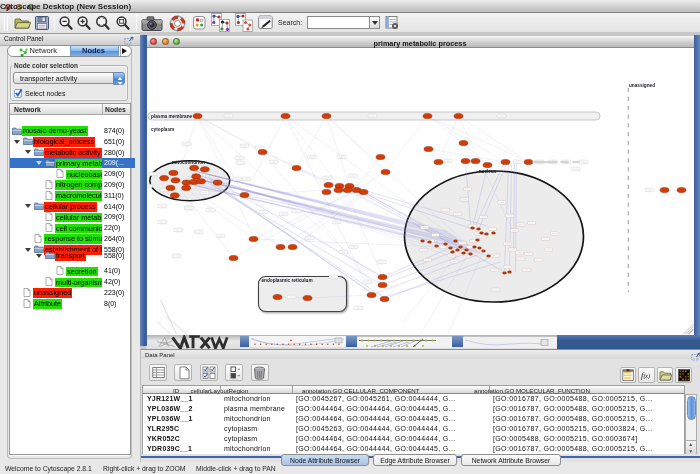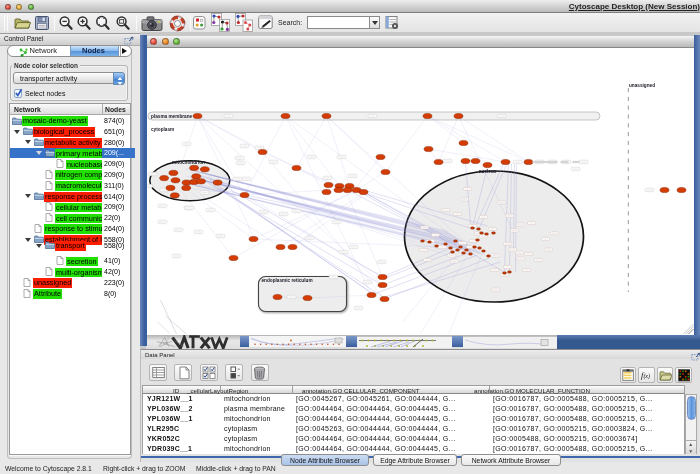--- a/index.html
+++ b/index.html
@@ -1,40 +1,40 @@
 <!DOCTYPE html>
 <html><head><meta charset="utf-8"><style>
 *{margin:0;padding:0;box-sizing:border-box;}
 body{width:700px;height:474px;font-family:"Liberation Sans",sans-serif;background:#fff;overflow:hidden;}
 .abs{position:absolute;}
 #win{position:relative;width:700px;height:474px;background:#e8e8e8;overflow:hidden;}
 #titlebar{left:0;top:0;width:700px;height:13px;background:linear-gradient(#efefef,#d6d6d6 45%,#bcbcbc);border-bottom:1px solid #7e7e7e;border-radius:4px 4px 0 0;}
 .tl{top:4px;width:6px;height:6px;border-radius:50%;}
-#title{left:0;top:1.5px;width:700px;text-align:right;font-size:8px;font-weight:bold;color:#222;letter-spacing:0;text-decoration:underline;}
+#title{left:0;top:1.5px;width:700px;text-align:left;font-size:8px;font-weight:bold;color:#222;letter-spacing:0;}
 #toolbar{left:0;top:13px;width:700px;height:20px;background:linear-gradient(#f2f2f2,#e3e3e3);}
 .sep{top:15px;width:1px;height:16px;background:#c2c2c2;border-right:1px solid #fbfbfb;}
 #blueline{left:140px;top:32px;width:560px;height:4px;background:linear-gradient(#7a97c8,#3a5f9e);}
 #greyline{left:0;top:33px;width:140px;height:1px;background:#9a9a9a;}
 #cpanel{left:0;top:34px;width:140px;height:428px;background:#e8e8e8;}
 #cphead{left:0;top:34px;width:140px;height:12px;background:linear-gradient(#ececec,#cdcdcd);border-bottom:1px solid #adadad;}
 #cphead span{position:absolute;left:4px;top:1px;font-size:6.5px;color:#111;}
 #tabwrap{left:7px;top:45.2px;width:124.5px;height:11.5px;background:#fff;border:1px solid #8f8f8f;border-radius:6px;}
 #mosaic{left:62px;top:0px;width:49px;height:9.5px;background:linear-gradient(#cde4f8,#8cbcee 45%,#5b97dd 55%,#7db2e8);border-left:1px solid #7799bb;border-right:1px solid #7799bb;}
 #paneloutline{left:7px;top:51px;width:124.5px;height:408px;border:1px solid #bdbdbd;border-top:none;border-radius:0 0 4px 4px;}
 #groupbox{left:10px;top:65px;width:118px;height:36px;border:1px solid #b3b3b3;box-shadow:inset 0 0 0 1px #f4f4f4;border-radius:3px;}
 #grouplab{left:12px;top:62px;font-size:6.5px;font-weight:bold;color:#333;background:#e8e8e8;padding:0 2px;}
 #combo{left:13px;top:72px;width:110px;height:12px;background:linear-gradient(#fefefe,#d9d9d9);border:1px solid #909090;border-radius:3px;}
 #combo span{position:absolute;left:6px;top:2.2px;font-size:7px;color:#111;}
 #stepper{left:99px;top:-1px;width:12px;height:12.5px;background:linear-gradient(#a8cdf4,#5b94dd 50%,#3f7ccf 55%,#6aa2e2);border:1px solid #6688aa;border-radius:0 3px 3px 0;}
 #checkbox{left:13.5px;top:89px;width:8.5px;height:8.5px;background:linear-gradient(#fdfdfd,#e2ecf8);border:1px solid #8aa8cc;border-radius:2px;}
 #cklab{left:25px;top:90px;font-size:7px;color:#111;}
 #treebox{left:9px;top:103px;width:121.5px;height:352px;background:#fff;border:1px solid #9a9a9a;box-shadow:0 1px 0 #f8f8f8;}
 #treehead{left:0;top:0;width:119.5px;height:10.5px;background:linear-gradient(#fafafa,#dcdcdc);border-bottom:1px solid #a8a8a8;}
 #treehead .h{position:absolute;top:2px;font-size:6.8px;font-weight:bold;color:#222;}
-.trow{position:absolute;left:0;width:125px;height:10.8px;}
+.trow{position:absolute;left:0;width:125px;height:10.8px;margin-top:10px;}
 .tlab{position:absolute;top:1.2px;font-size:7.3px;color:#000;white-space:nowrap;padding:0 1px;height:9.6px;line-height:9.6px;overflow:hidden;}
 .tcount{position:absolute;left:94px;top:1.8px;font-size:7px;color:#000;white-space:nowrap;}
 .arr{position:absolute;top:3.5px;width:0;height:0;border-left:3.2px solid transparent;border-right:3.2px solid transparent;border-top:4.2px solid #3a3a3a;}
 #statusbar{left:0;top:462px;width:700px;height:12px;background:#e8e8e8;font-size:6.8px;color:#222;}
 #statusbar span{position:absolute;top:3px;}
 #desktop{left:140px;top:32px;width:560px;height:319px;background:#c8c8c8;}
 #dpanel{left:140px;top:349px;width:560px;height:113px;background:#e2e2e2;border-top:1px solid #8e8e8e;border-left:1px solid #bbb;}
 #dphead{left:0;top:0;width:559px;height:9px;background:linear-gradient(#ececec,#d8d8d8);}
 #dphead span{position:absolute;left:4px;top:1.5px;font-size:6px;color:#222;}
 .dbtn{position:absolute;width:18px;height:17px;background:linear-gradient(#fbfbfb,#e6e6e6);border:1px solid #b4b4b4;border-radius:2px;}
@@ -272,21 +272,21 @@
         </svg>
         <div class="tlab" style="left:45px;background:#21e000;max-width:47px;">macromolecule</div>
         <div class="tcount" style="color:#000;">311(0)</div>
       </div>
       <div class="trow" style="top:86.80000000000001px;">
         <div class="arr" style="left:15px;border-top-color:#3a3a3a;"></div>
         <svg width="10" height="8" viewBox="0 0 10 8" style="position:absolute;left:24px;top:1.4px;">
           <path d="M0.5 7.5 L0.5 1.8 Q0.5 1 1.3 1 L3.6 1 L4.6 2.2 L9 2.2 Q9.5 2.2 9.5 2.9 L9.5 7.5 Z" fill="#87a5c6" stroke="#41618c" stroke-width="0.7"></path>
           <path d="M0.5 3.4 L9.5 3.4" stroke="#c3d4e8" stroke-width="1"></path>
         </svg>
-        <div class="tlab" style="left:34px;background:#ff1e00;max-width:58px;">response process</div>
+        <div class="tlab" style="left:34px;background:#ff1e00;max-width:58px;">cellular process</div>
         <div class="tcount" style="color:#000;">614(0)</div>
       </div>
       <div class="trow" style="top:97.60000000000001px;">
         <svg width="8" height="9" viewBox="0 0 8 9" style="position:absolute;left:35px;top:0.9px;">
           <path d="M1 8.5 L1 0.5 L5 0.5 L7 2.5 L7 8.5 Z" fill="#fff" stroke="#8a8a8a" stroke-width="0.7"></path>
           <path d="M5 0.5 L5 2.5 L7 2.5" fill="none" stroke="#8a8a8a" stroke-width="0.7"></path>
         </svg>
         <div class="tlab" style="left:45px;background:#21e000;max-width:47px;">cellular metabo</div>
         <div class="tcount" style="color:#000;">209(0)</div>
       </div>
@@ -430,20 +430,21 @@
       <path d="M2 3 Q24 10 48 7 Q70 5 84 8" stroke="#a0a6da" stroke-width="0.5" fill="none"></path>
       <rect x="78" y="2.5" width="7" height="6" fill="#e4e4e4" stroke="#9a9a9a" stroke-width="0.6"></rect>
     </svg>
     <div class="abs" style="left:140px;top:35px;width:6.5px;height:311px;background:linear-gradient(90deg,#6b87ba,#3a5f9e 60%);"></div>
     <div class="abs" style="left:693.5px;top:35px;width:6.5px;height:314px;background:linear-gradient(90deg,#3a5f9e,#6b87ba);"></div>
     <div class="abs" style="left:557px;top:335px;width:143px;height:14px;background:linear-gradient(#5b7ab4,#34598f 40%);"></div>
     <div class="abs" style="left:146.5px;top:35.5px;width:547px;height:12px;background:linear-gradient(#f5f5f5,#d0d0d0 55%,#b9b9b9);border-bottom:1px solid #888;"></div>
     <div class="abs" style="left:150px;top:38px;width:7px;height:7px;border-radius:50%;background:radial-gradient(circle at 35% 30%,#ff9d8f,#dd3a28 75%);border:0.5px solid rgba(70,70,70,.5);"></div>
     <div class="abs" style="left:161.5px;top:38px;width:7px;height:7px;border-radius:50%;background:radial-gradient(circle at 35% 30%,#ffc26a,#e07818 75%);border:0.5px solid rgba(70,70,70,.5);"></div>
     <div class="abs" style="left:173px;top:38px;width:7px;height:7px;border-radius:50%;background:radial-gradient(circle at 35% 30%,#b4ee8e,#55a82e 75%);border:0.5px solid rgba(70,70,70,.5);"></div>
+    <div class="abs" style="left:146.5px;top:38.5px;width:547px;text-align:center;font-size:7.3px;font-weight:bold;color:#111;">primary metabolic process</div>
     <div class="abs" style="left:146.5px;top:48px;width:547px;height:287px;background:#fff;"></div>
     <svg class="abs" style="left:146.5px;top:48px" width="547" height="287" viewBox="146.5 48 547 287">
       <rect x="147.5" y="112" width="452" height="8" rx="4" fill="#f1f1f1" stroke="#b0b0b0" stroke-width="0.7"></rect>
       <ellipse cx="189.3" cy="180.7" rx="40" ry="20" fill="#ededed" stroke="#141414" stroke-width="1.5"></ellipse>
       <ellipse cx="493.5" cy="236.5" rx="89.5" ry="65.5" fill="#ececec" stroke="#141414" stroke-width="1.7"></ellipse>
       <rect x="258" y="276.5" width="88" height="35" rx="7" fill="#ededed" stroke="#444" stroke-width="1.1" style="filter:drop-shadow(1.5px 1.5px 1px #999)"></rect>
       <line x1="627.8" y1="88" x2="627.8" y2="292" stroke="#9a9a9a" stroke-width="1" stroke-dasharray="4.2 4.6"></line>
       <line x1="186.0" y1="169.0" x2="446.0" y2="231.0" stroke="#9494da" stroke-width="0.45" stroke-opacity="0.4"></line>
       <line x1="189.6" y1="169.9" x2="448.0" y2="232.2" stroke="#9494da" stroke-width="0.45" stroke-opacity="0.4"></line>
       <line x1="193.2" y1="170.8" x2="450.0" y2="233.5" stroke="#9494da" stroke-width="0.45" stroke-opacity="0.4"></line>

